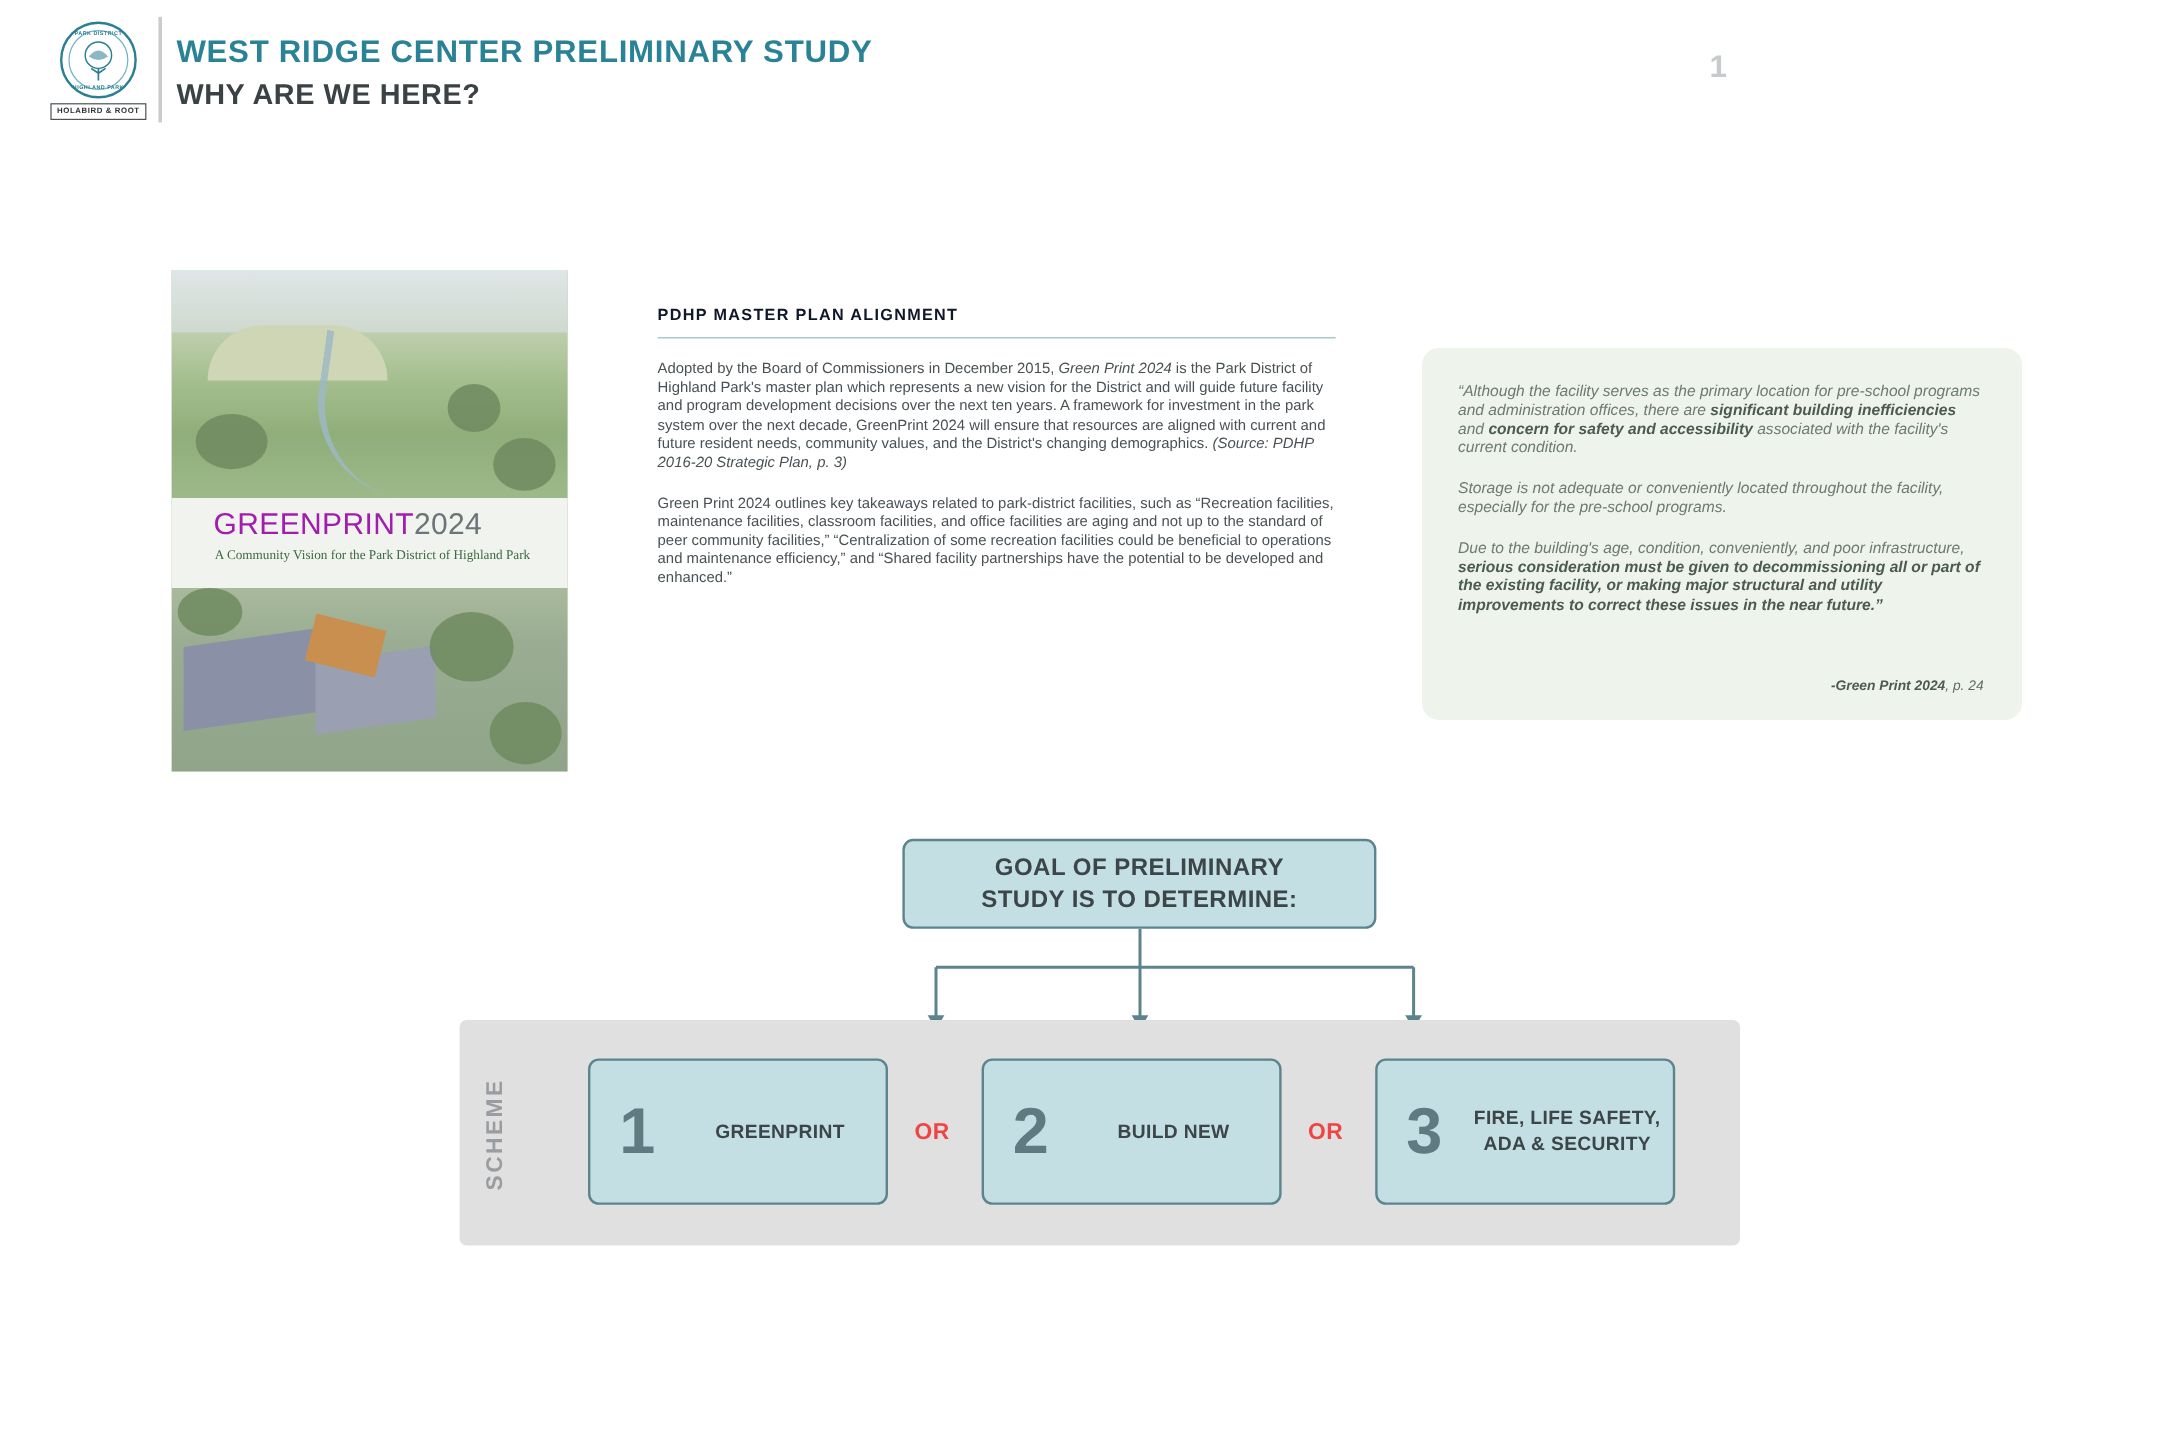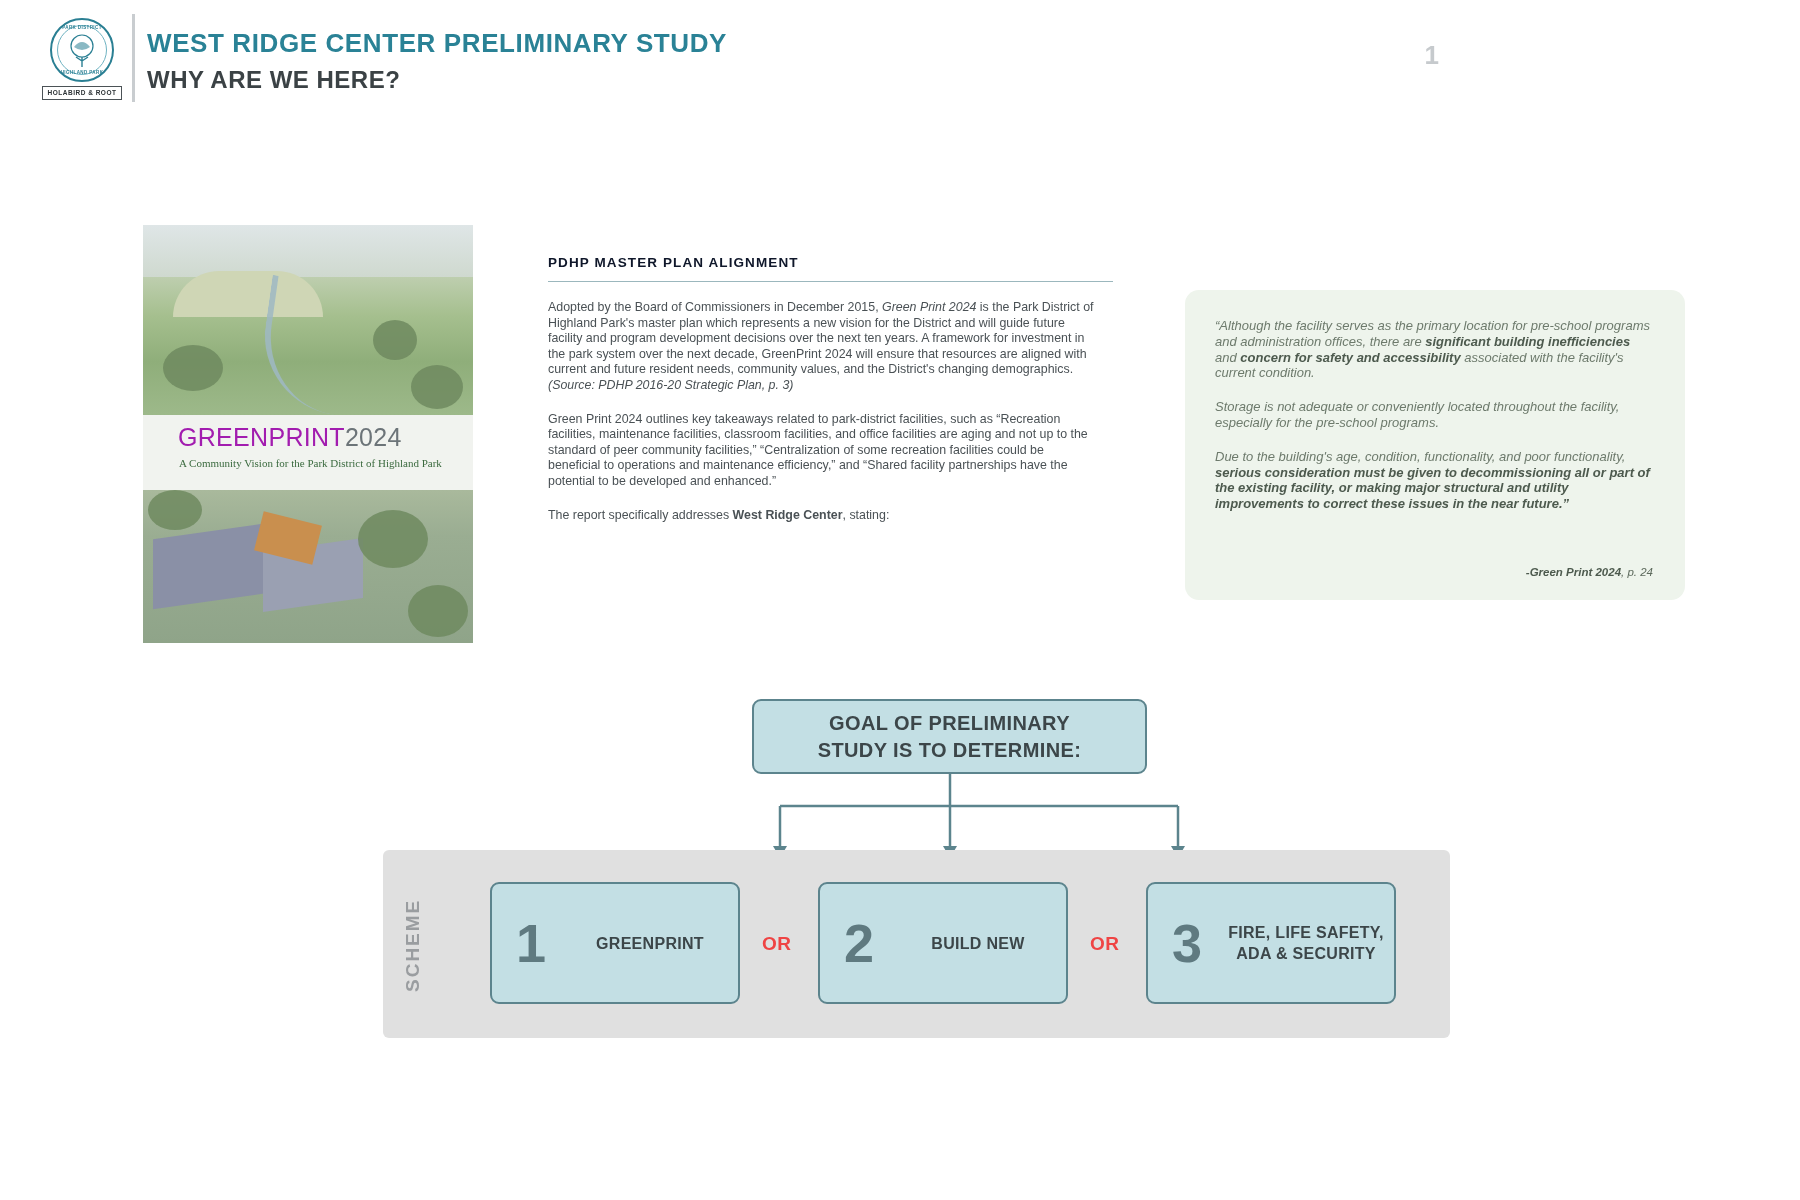--- a/index.html
+++ b/index.html
@@ -208,21 +208,21 @@
   }
   .mp-heading {
     font-size: 13.5px;
     font-weight: bold;
     letter-spacing: 1.1px;
     color: #0f172a;
     padding-bottom: 11px;
     border-bottom: 1.5px solid #9bb7bd;
   }
   .mp p {
-    margin: 18px 16px 0 0;
+    margin: 18px 0 0 0;
     font-size: 12.4px;
     line-height: 15.6px;
     color: #4a5155;
   }
   .mp .ital { font-style: italic; }
   .mp .bold { font-weight: bold; }
 
   
   .quote {
     position: absolute;
@@ -399,27 +399,26 @@
   </div>
 </div>
 
 <div class="mp">
   <div class="mp-heading">PDHP MASTER PLAN ALIGNMENT</div>
 
   <p><span>Adopted by the Board of Commissioners in December 2015, </span><span class="ital">Green Print 2024</span><span> is the Park District of Highland Park's master plan which represents a new vision for the District and will guide future facility and program development decisions over the next ten years. A framework for investment in the park system over the next decade, GreenPrint 2024 will ensure that resources are aligned with current and future resident needs, community values, and the District's changing demographics. </span><span class="ital">(Source: PDHP 2016-20 Strategic Plan, p. 3)</span></p>
 
   <p>Green Print 2024 outlines key takeaways related to park-district facilities, such as “Recreation facilities, maintenance facilities, classroom facilities, and office facilities are aging and not up to the standard of peer community facilities,” “Centralization of some recreation facilities could be beneficial to operations and maintenance efficiency,” and “Shared facility partnerships have the potential to be developed and enhanced.”</p>
 
-  <p><span>The report specifically addresses </span><span class="bold">West Ridge Center</span><span>, stating:</span></p>
 </div>
 
 <div class="quote">
   <p><span>“Although the facility serves as the primary location for pre-school programs and administration offices, there are </span><b>significant building inefficiencies</b><span> and </span><b>concern for safety and accessibility</b><span> associated with the facility's current condition.</span></p>
   <p>Storage is not adequate or conveniently located throughout the facility, especially for the pre-school programs.</p>
-  <p><span>Due to the building's age, condition, functionality, and poor functionality, </span><b>serious consideration must be given to decommissioning all or part of the existing facility, or making major structural and utility improvements to correct these issues in the near future.”</b></p>
+  <p><span>Due to the building's age, condition, conveniently, and poor infrastructure, </span><b>serious consideration must be given to decommissioning all or part of the existing facility, or making major structural and utility improvements to correct these issues in the near future.”</b></p>
   <div class="quote-attr"><b>-Green Print 2024</b><span>, p. 24</span></div>
 </div>
 
 <div class="goal-box">
   <div>
     <span>GOAL OF PRELIMINARY</span><br>
     <span>STUDY IS TO DETERMINE:</span>
   </div>
 </div>
 

